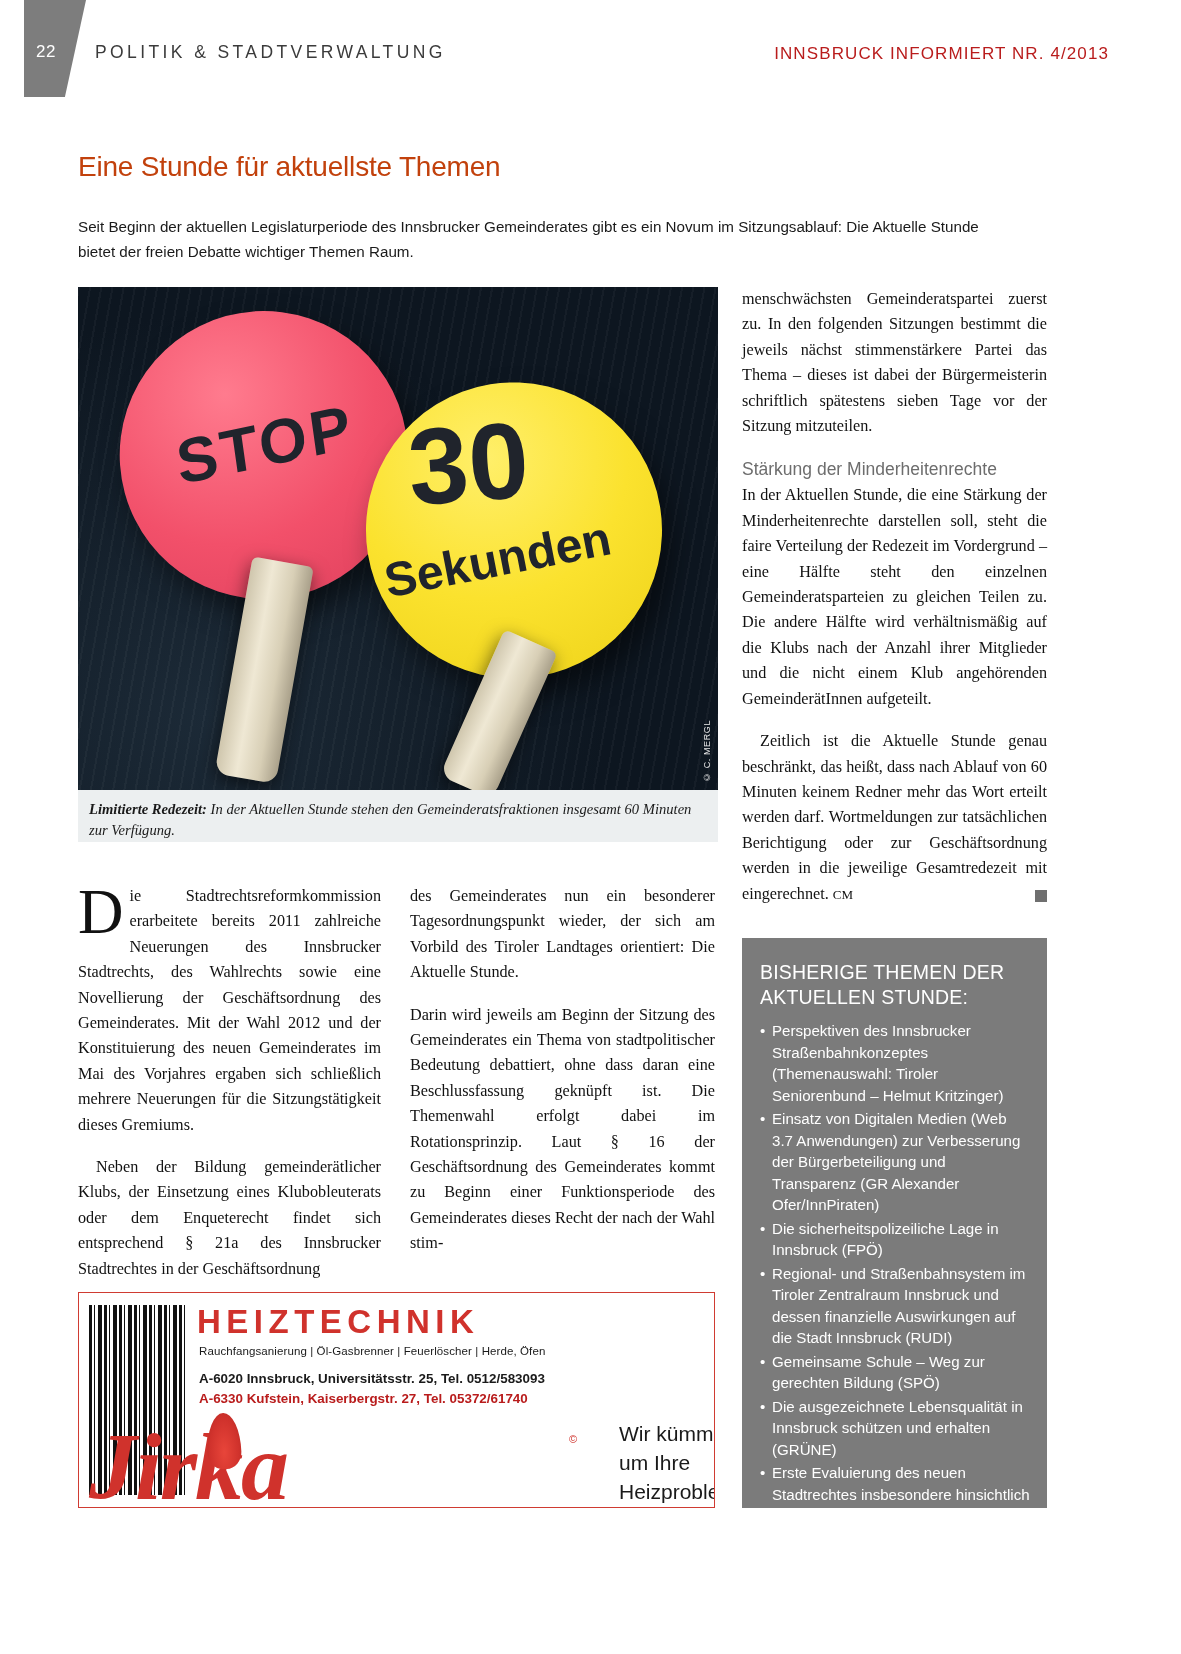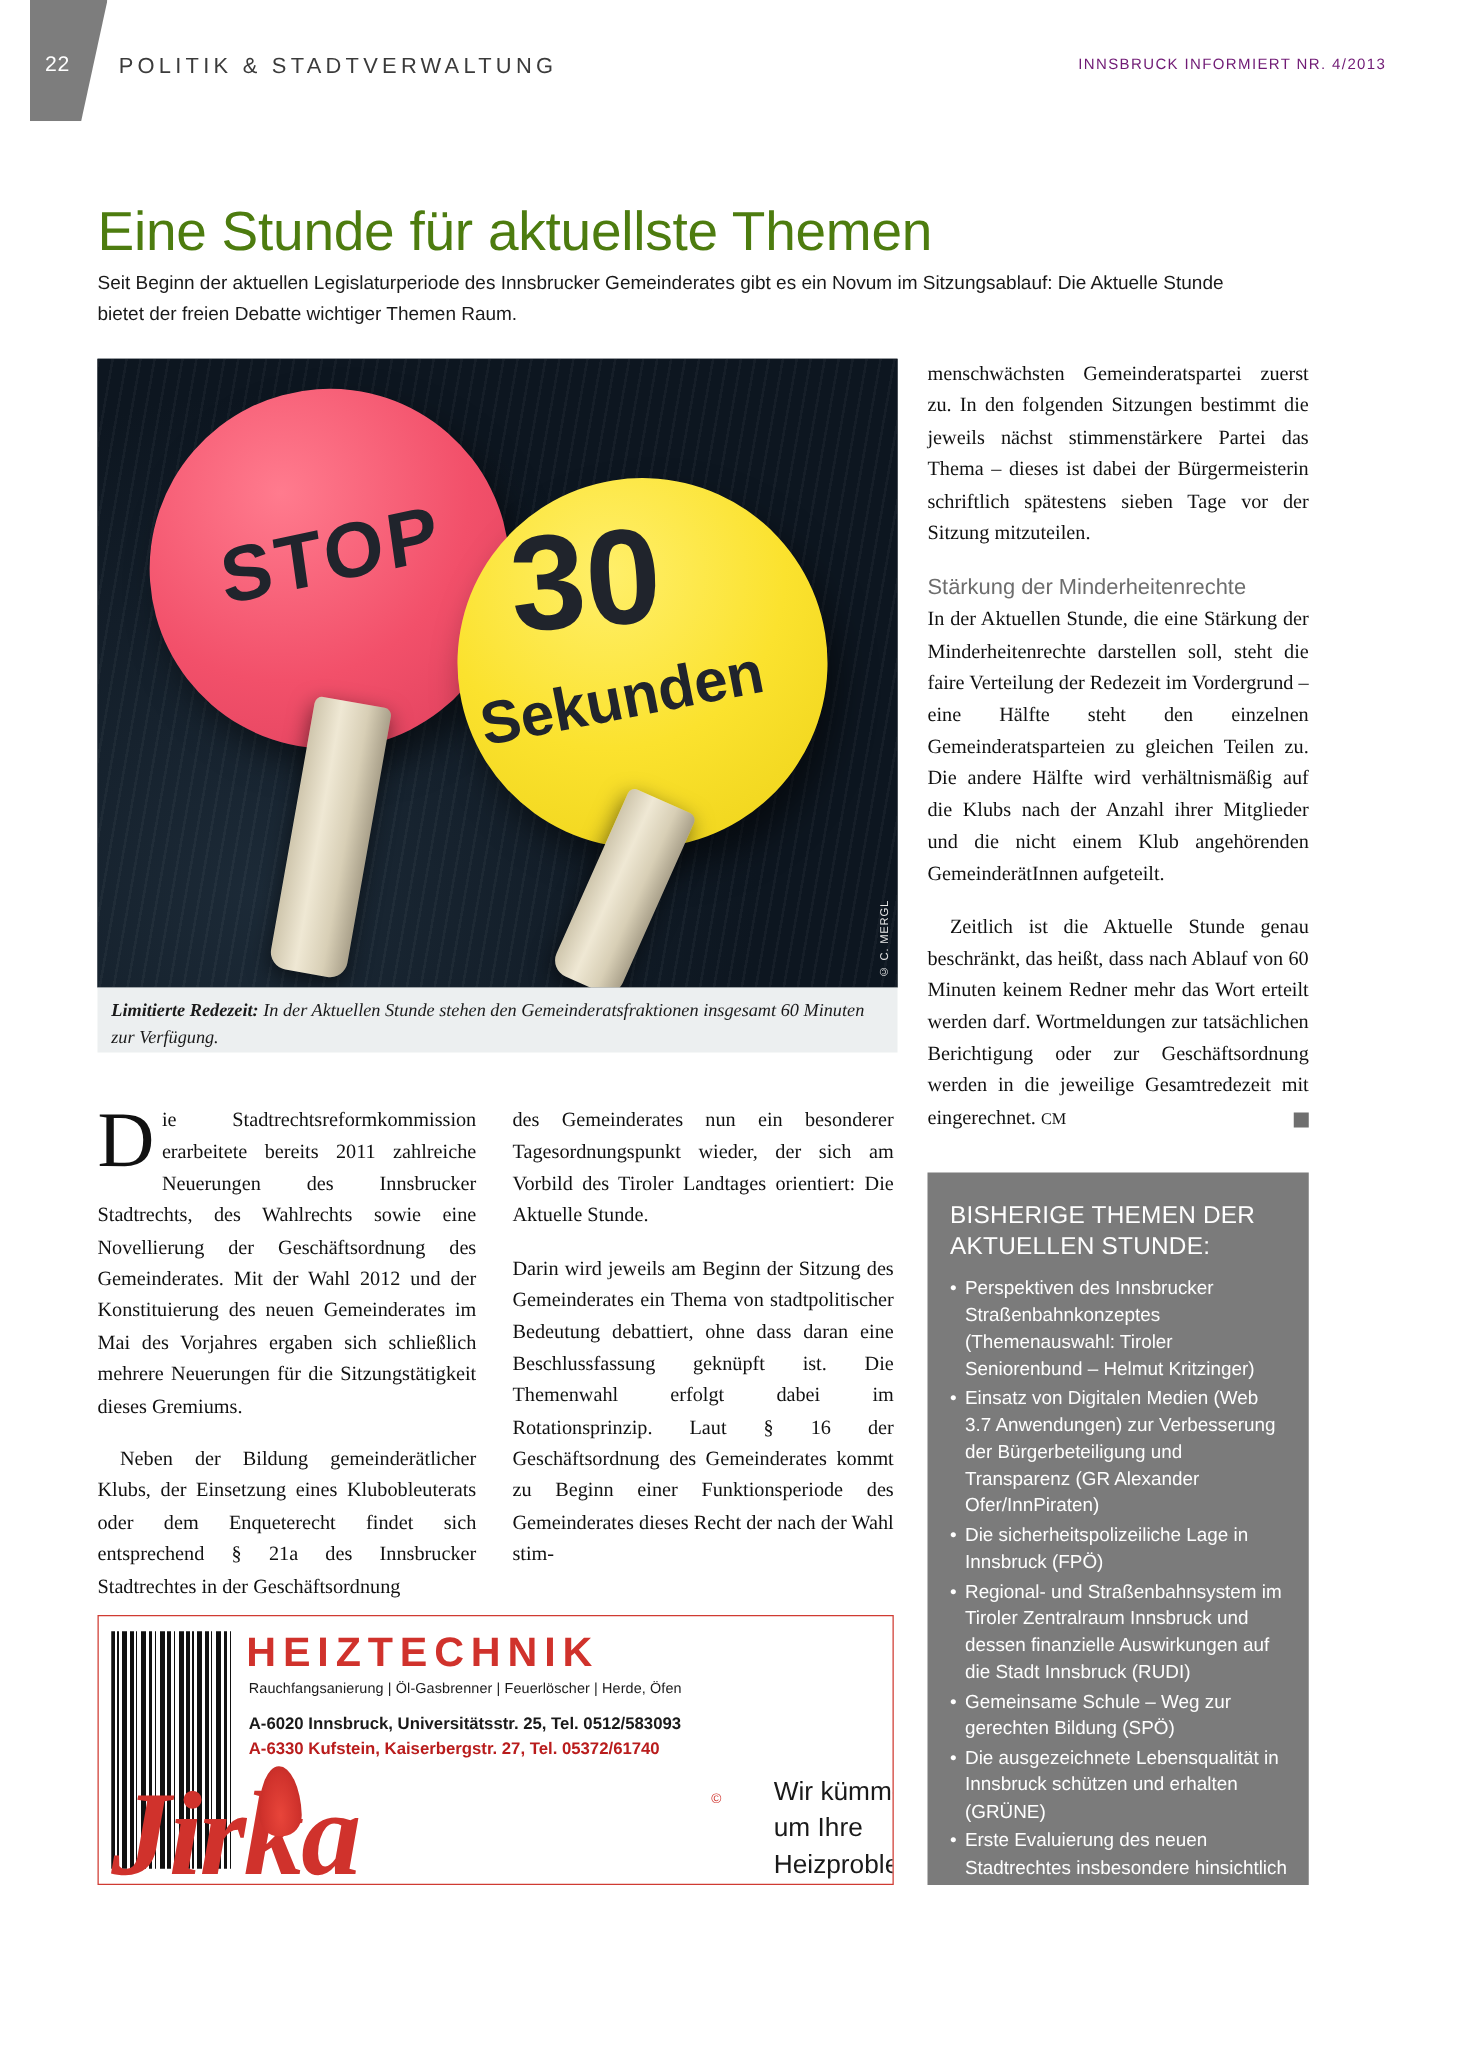--- a/index.html
+++ b/index.html
@@ -41,32 +41,32 @@
   .header-section {
     position: absolute;
     top: 42px; left: 95px;
     font-size: 17.5px;
     letter-spacing: 3.4px;
     color: #3b3b3b;
   }
   .header-issue {
     position: absolute;
     top: 44px; right: 72px;
-    font-size: 12px;
+    font-size: 17px;
     letter-spacing: 1.1px;
-    color: #701a75;
+    color: #b91c1c;
   }
 
   
   .article-title {
     position: absolute;
     top: 132px; left: 78px;
-    font-size: 44px;
+    font-size: 28px;
     font-weight: 400;
-    color: #4d7c0f;
+    color: #c2410c;
     letter-spacing: -0.2px;
   }
   .article-standfirst {
     position: absolute;
     top: 214px; left: 78px;
     width: 905px;
     font-size: 15.2px;
     line-height: 25px;
     color: #1a1a1a;
   }

